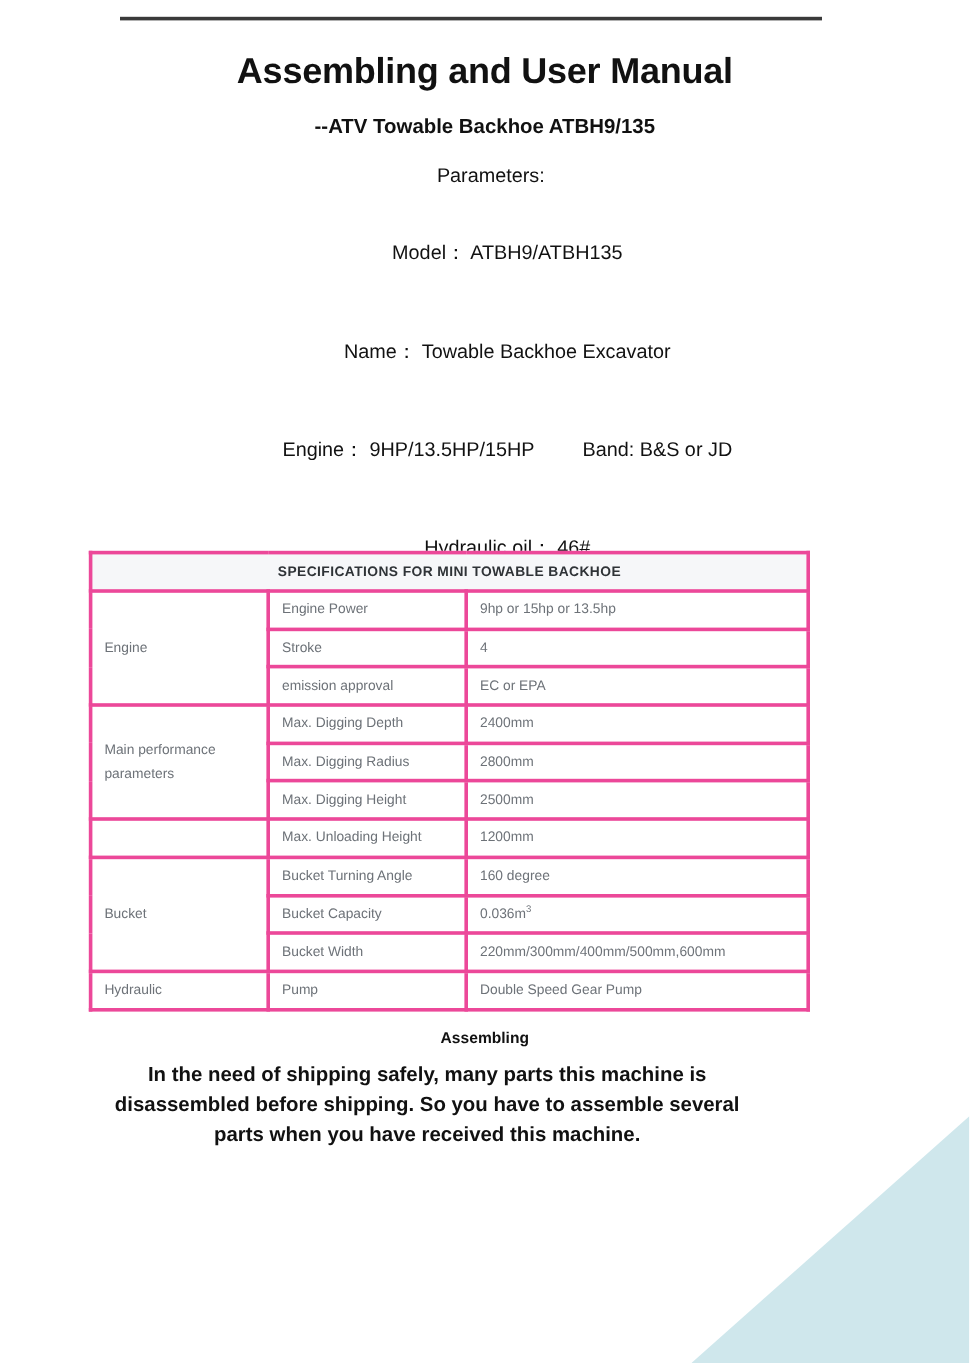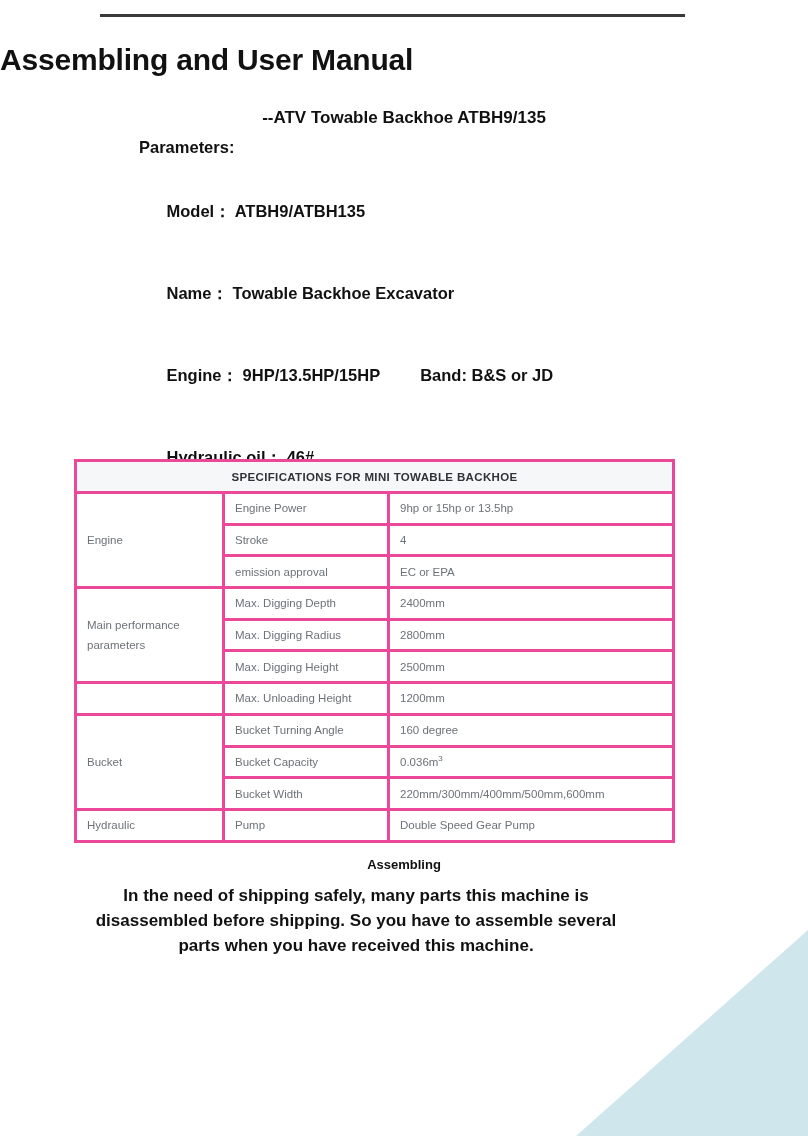--- a/index.html
+++ b/index.html
@@ -38,50 +38,52 @@
     height: 3px;
     background: #3a3a3a;
   }
 
   
   .doc-title {
     position: absolute;
     left: 0;
     top: 43px;
     width: 808px;
+    text-align: center;
     font-size: 30px;
     font-weight: bold;
     letter-spacing: -0.2px;
     color: #111111;
   }
   .doc-subtitle {
     position: absolute;
     left: 0;
-    top: 108px;
+    top: 96px;
     width: 808px;
     text-align: center;
     font-size: 17px;
     font-weight: bold;
     color: #111111;
   }
 
   
   .params {
     position: absolute;
     left: 139px;
     top: 138px;
     width: 540px;
   }
   .param-line {
     font-size: 16.5px;
-    font-weight: bold;
+    font-weight: normal;
     color: #111111;
     margin-bottom: 27.5px;
     white-space: pre;
     line-height: 1.1;
+    text-align: center;
   }
   .param-line .extra {
     display: inline-block;
     margin-left: 40px;
   }
 
   
   .spec-table {
     position: absolute;
     left: 74px;

